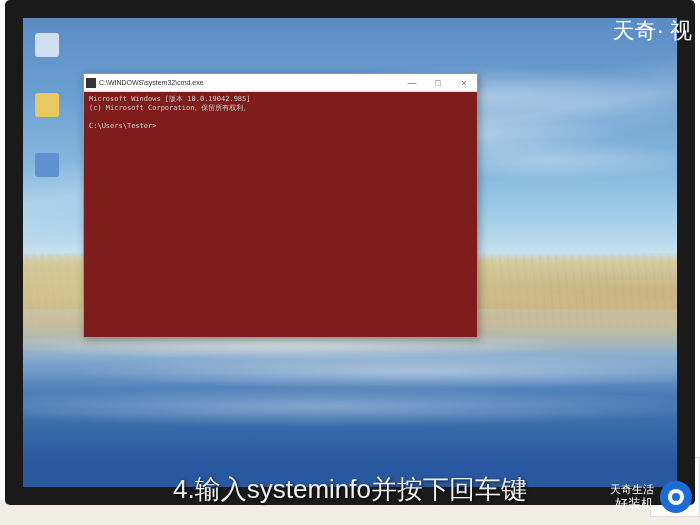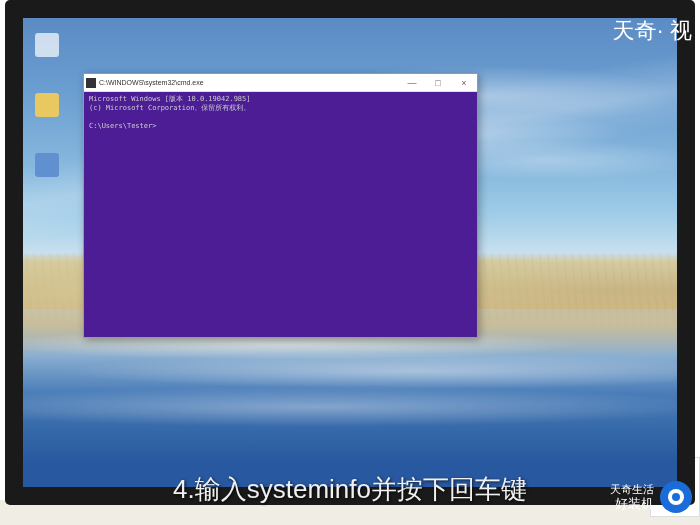--- a/index.html
+++ b/index.html
@@ -87,21 +87,21 @@
       padding: 0 2px;
       font-size: 7px;
       color: #333;
     }
     .cmd-title-icon { width: 10px; height: 10px; background: #333; margin-right: 3px; }
     .cmd-title-text { flex: 1; }
     .cmd-controls { display: flex; gap: 12px; font-size: 9px; color: #666; padding-right: 4px; }
     .cmd-control { cursor: pointer; width: 14px; text-align: center; }
     
     .cmd-body {
-      background: #4c1d95;
+      background: #7f1d1d;
       height: calc(100% - 18px);
       padding: 3px 5px;
       font-family: Consolas, monospace;
       font-size: 7px;
       color: #ccc;
       line-height: 1.3;
       white-space: pre-wrap;
     }
     
     .watermark-tr {

